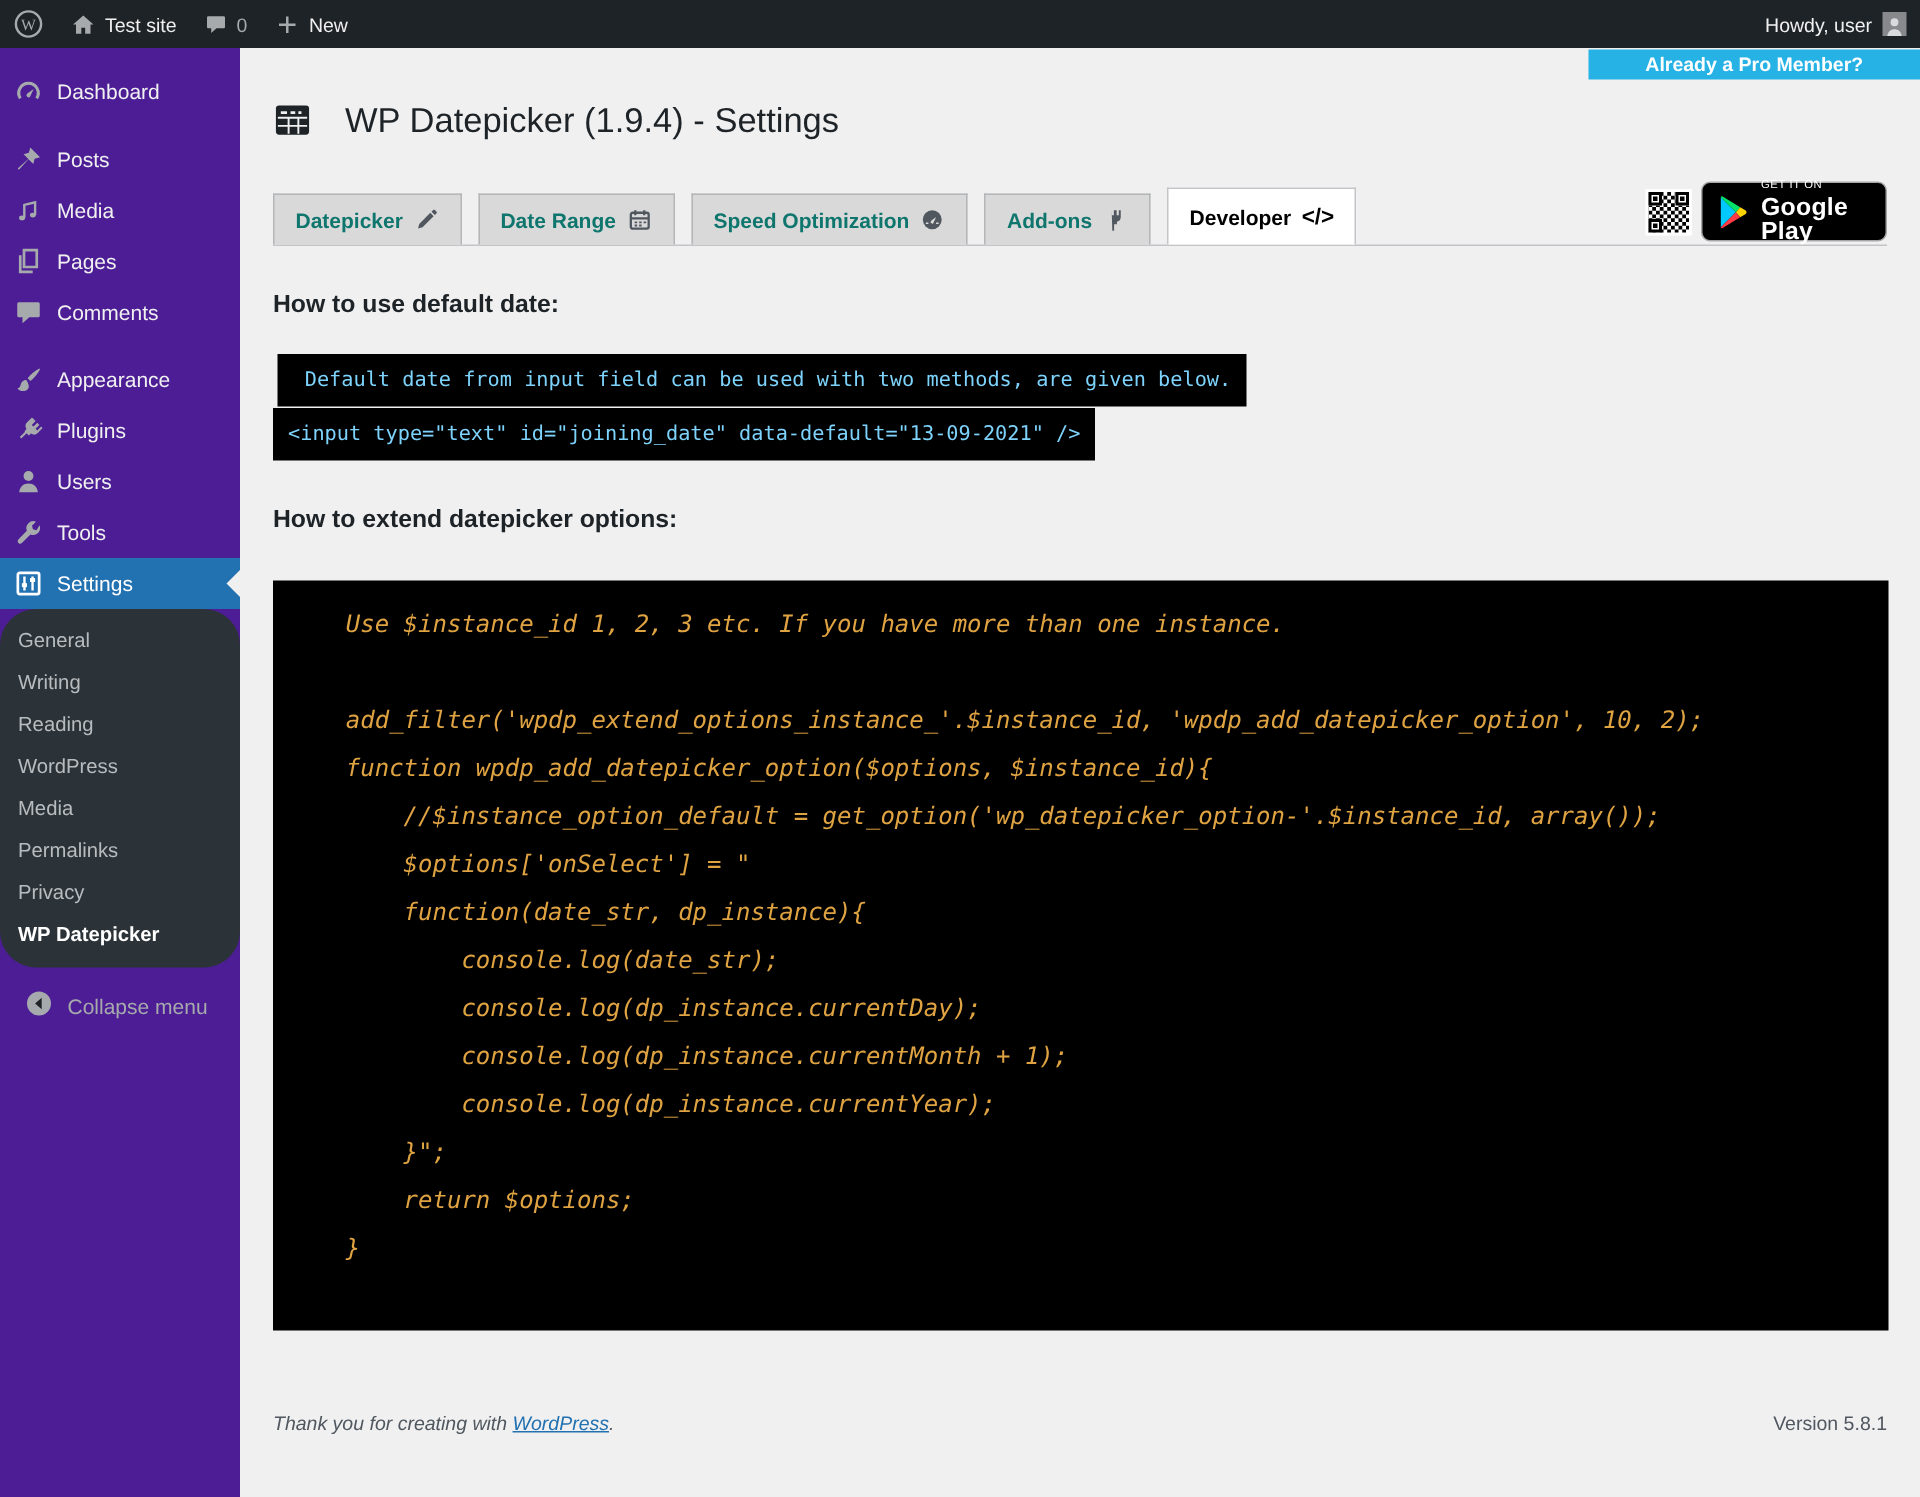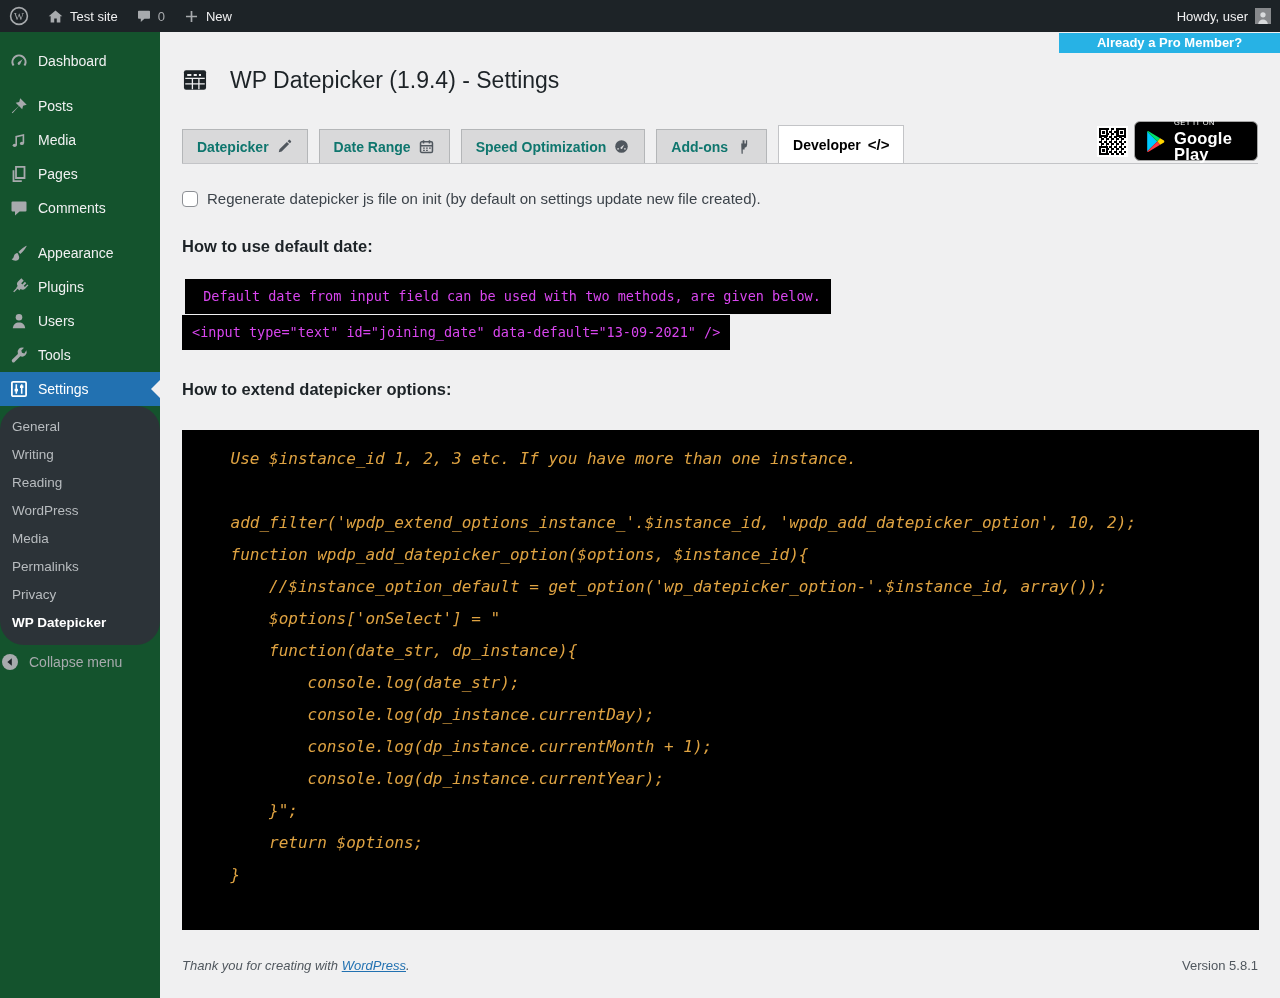--- a/index.html
+++ b/index.html
@@ -19,41 +19,41 @@
   }
   .ab-item { display:flex; align-items:center; gap:6px; height:32px; padding:0 9px; color:#f0f0f1; cursor:pointer; }
   .ab-item .ico { color:#a7aaad; }
   .ab-count { color:#a7aaad; }
   .ab-right { margin-left:auto; display:flex; align-items:center; gap:7px; padding-right:9px; }
   .avatar { width:16px; height:16px; background:#87898c; display:flex; align-items:flex-end; justify-content:center; overflow:hidden; }
 
   
   .sidebar {
     position:absolute; top:32px; left:0; width:160px; height:966px;
-    background:#14532d; color:#f0f0f1; font-size:14px; z-index:50;
+    background:#4c1d95; color:#f0f0f1; font-size:14px; z-index:50;
   }
   .menu { padding-top:12px; }
   .mi {
     display:flex; align-items:center; gap:9px; height:34px;
     padding-left:9px; cursor:pointer; color:#f0f0f1;
   }
   .mi .ico { width:20px; height:20px; color:#a7aaad; flex:0 0 20px; }
   .mi .ico svg { width:20px; height:20px; }
   .sep { height:11px; }
   .mi.active { background:#2271b1; color:#fff; position:relative; }
   .mi.active .ico { color:#fff; }
   .mi.active .arrow {
     position:absolute; right:0; top:50%; margin-top:-9px;
     width:0; height:0; border-top:9px solid transparent; border-bottom:9px solid transparent;
     border-right:9px solid #f0f0f1;
   }
   .submenu { background:#2c3338; padding:7px 0 8px;border-radius:24px; }
   .smi { display:block; padding:5px 12px; font-size:13.5px; color:#b8bcbf; cursor:pointer; line-height:18px; }
   .smi.current { color:#fff; font-weight:bold; }
-  .collapse { display:flex; align-items:center; gap:9px; height:34px; padding-left:0; color:#a7aaad; cursor:pointer; }
+  .collapse { display:flex; align-items:flex-end; gap:9px; height:34px; padding-left:16px; color:#a7aaad; cursor:pointer; }
   .collapse .ico svg { width:20px; height:20px; }
 
   
   .content { position:absolute; top:32px; left:160px; width:1120px; height:966px; padding:0 22px; }
   .pro-banner {
     position:absolute; top:1px; right:0; width:221px; height:20px;
     background:#27b2e5; color:#fff; font-size:13px; font-weight:bold;
     text-align:center; line-height:20px; cursor:pointer;
   }
   h1.page-title {
@@ -99,34 +99,34 @@
 
   .checkrow { margin-top:26px; display:flex; align-items:center; gap:9px; font-size:15px; color:#3c434a; }
   .wp-checkbox {
     appearance:none; -webkit-appearance:none; margin:0;
     width:16px; height:16px; border:1px solid #8c8f94; border-radius:4px; background:#fff; cursor:pointer;
   }
 
   h2.sec-heading { margin:30px 0 0; font-size:16.5px; font-weight:bold; color:#1d2327; }
 
   .code-line {
-    display:table; margin:0; background:#000; color:#d946ef;
+    display:table; margin:0; background:#000; color:#7dd3fc;
     font-family:"DejaVu Sans Mono", monospace; font-size:13.5px;
     padding:8px 10px; white-space:pre; line-height:19px;
   }
   .code-line.first { margin-top:23px; margin-left:3px; }
   .code-line.second { margin-top:1px; }
 
   pre.big-code {
     margin:31px 0 0; width:1077px; background:#000; color:#dfa342;
     font-family:"DejaVu Sans Mono", monospace; font-size:16px; line-height:32px;
     padding:13px 10px 39px; white-space:pre; overflow:hidden;font-style:italic;
   }
 
-  .footer { margin-top:28px; display:flex; justify-content:space-between; align-items:baseline; font-size:13px; color:#50575e; }
+  .footer { margin-top:54px; display:flex; justify-content:space-between; align-items:baseline; font-size:13px; color:#50575e; }
   .thanks { font-style:italic; }
   .thanks a { color:#2271b1; text-decoration:underline; cursor:pointer; }
   .version { font-style:normal; }
 </style>
 </head>
 <body>
 
 <div class="adminbar">
   <div class="ab-item">
     <span class="ico">
@@ -364,24 +364,20 @@
           </svg>
         </span>
         <span class="gp-text">
           <div class="gp-tagline">GET IT ON</div>
           <div class="gp-name">Google Play</div>
         </span>
       </div>
     </div>
   </div>
 
-  <div class="checkrow">
-    <input type="checkbox" class="wp-checkbox" style="">
-    <span>Regenerate datepicker js file on init (by default on settings update new file created).</span>
-  </div>
 
   <h2 class="sec-heading">How to use default date:</h2>
 
   <pre class="code-line first"> Default date from input field can be used with two methods, are given below.</pre>
   <pre class="code-line second">&lt;input type="text" id="joining_date" data-default="13-09-2021" /&gt;</pre>
 
   <h2 class="sec-heading">How to extend datepicker options:</h2>
 
   <pre class="big-code">    Use $instance_id 1, 2, 3 etc. If you have more than one instance.
 

